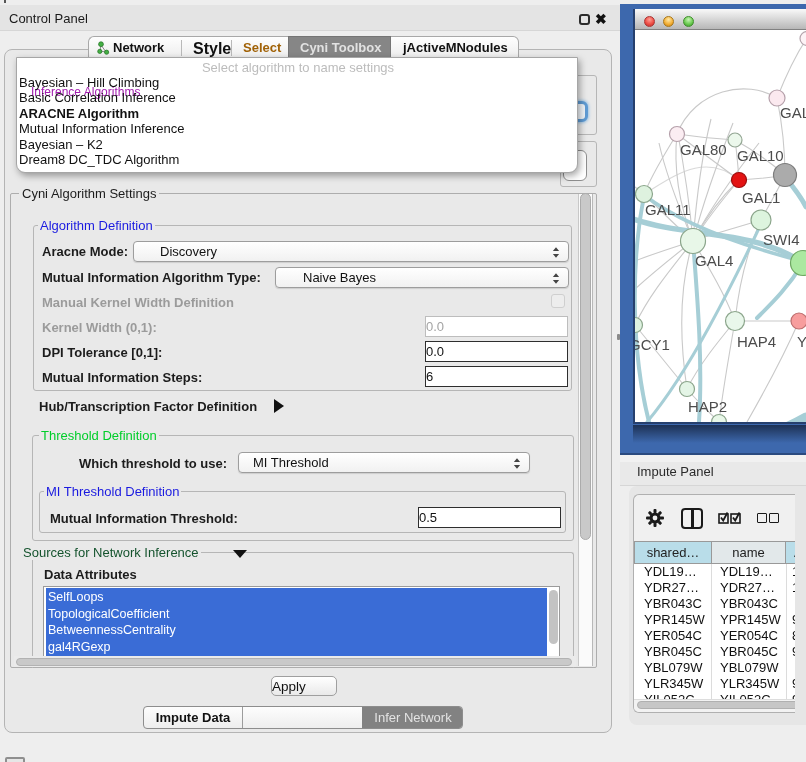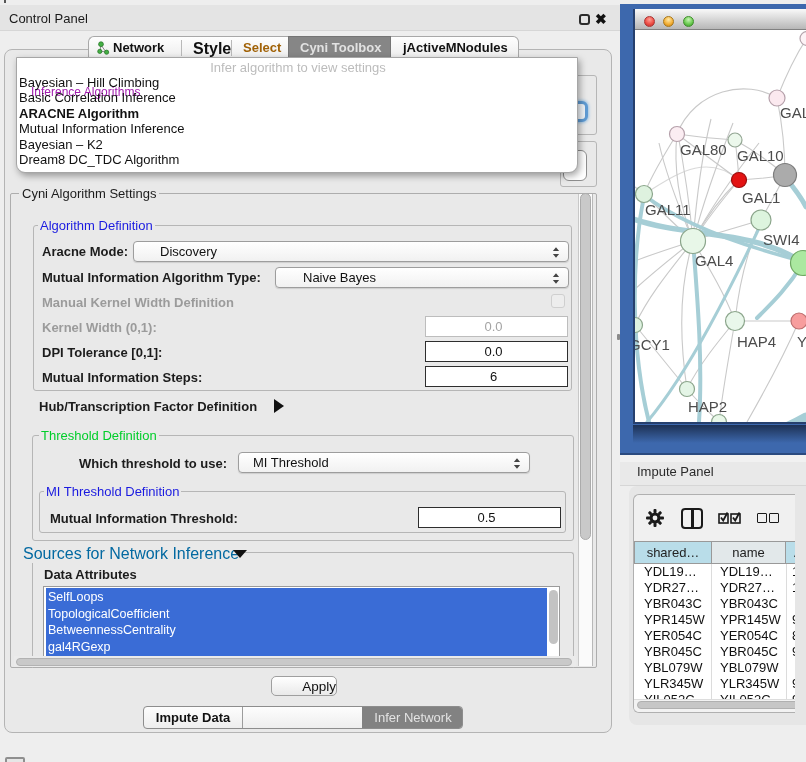--- a/index.html
+++ b/index.html
@@ -7,21 +7,21 @@
   body { font-family:"Liberation Sans", sans-serif; background:#f0f0f0; position:relative; }
   .abs { position:absolute; }
   .b { font-weight:bold; }
   .lbl { font-size:13px; font-weight:bold; color:#1c1c1c; line-height:21px; }
   .glbl { font-size:13px; font-weight:bold; color:#9b9b9b; line-height:21px; }
   .combo { position:absolute; height:21px; background:linear-gradient(#ffffff,#f1f1f1);
            border:1px solid #9d9d9d; border-radius:4px; font-size:13px; color:#111;
            line-height:19px; box-shadow:0 1px 1px rgba(0,0,0,0.12); }
   .cArr { position:absolute; right:8px; top:4px; width:8px; height:13px; }
   .field { position:absolute; height:21px; background:#fff; font-size:13px;
-           text-align:center; line-height:19px; padding-right:6px; }
+           text-align:left; line-height:19px; padding-right:6px; }
 </style>
 </head>
 <body>
 
 <div class="abs" style="left:0;top:0;width:806px;height:762px;background:#eeeeee;"></div>
 <div class="abs" style="left:4px;top:0;width:2px;height:3px;background:#555;"></div>
 <div class="abs" style="left:0;top:5px;width:620px;height:26px;background:#e4e4e4;border-bottom:1px solid #d6d6d6;"></div>
 <div class="abs" style="left:9px;top:11px;font-size:13px;color:#1a1a1a;">Control Panel</div>
 <div class="abs" style="left:579px;top:14px;width:11px;height:11px;border:2px solid #2b2b2b;border-radius:3px;"></div>
 <div class="abs" style="left:595px;top:11px;font-size:14px;font-weight:bold;color:#111;">✖</div>
@@ -113,49 +113,49 @@
       </svg>
   </div>
 
   <div class="abs" style="left:39px;top:491px;width:527px;height:42px;border:1px solid #b6b6b6;border-radius:3px;"></div>
   <div class="abs" style="left:44px;top:484px;font-size:13px;color:#1a1ae0;background:#e9e9e9;padding:0 2px;">MI Threshold Definition</div>
 
   <div class="lbl abs" style="left:50px;top:508px;">Mutual Information Threshold:</div>
   <div class="field" style="left:418px;top:507px;width:143px;border:1px solid #2e2e2e;color:#111;">0.5</div>
 
   <div class="abs" style="left:32px;top:552px;width:542px;height:116px;border:1px solid #b6b6b6;border-radius:3px 3px 0 0;border-bottom:none;"></div>
-  <div class="abs" style="left:21px;top:545px;font-size:16px;color:#0369a1;background:#e9e9e9;padding:0 2px;">Sources for Network Inference</div>
+  <div class="abs" style="left:21px;top:545px;font-size:13px;color:#14532d;background:#e9e9e9;padding:0 2px;">Sources for Network Inference</div>
   <svg class="abs" style="left:233px;top:549px;" width="14" height="10" viewBox="0 0 14 10">
       <path d="M0 1 L14 1 L7 9 Z" fill="#111"></path>
     </svg>
 
   <div class="lbl abs" style="left:44px;top:564px;">Data Attributes</div>
 
   <div class="abs" style="left:43px;top:586px;width:517px;height:70px;background:#fff;border:1px solid #9a9a9a;border-bottom:none;">
     <div class="abs" style="left:2px;top:1px;width:501px;height:68px;background:#3a6cd6;"></div>
     <div class="abs" style="left:4px;top:2px;font-size:12.5px;color:#fff;line-height:16.5px;">SelfLoops<br>TopologicalCoefficient<br>BetweennessCentrality<br>gal4RGexp</div>
     <div class="abs" style="left:505px;top:3px;width:9px;height:54px;background:#c3c3c3;border-radius:5px;"></div>
   </div>
   <div class="abs" style="left:14px;top:656px;width:562px;height:11px;background:#ebebeb;"></div>
   <div class="abs" style="left:16px;top:658px;width:556px;height:8px;background:#c9c9c9;border:1px solid #b2b2b2;border-radius:4px;"></div>
 </div>
 
 <div id="bottom">
-  <div class="abs" style="left:271px;top:676px;width:66px;height:20px;background:linear-gradient(#ffffff,#e9e9e9);border:1px solid #9f9f9f;border-radius:5px;text-align:right;font-size:13.5px;color:#111;line-height:19px;">Apply</div>
+  <div class="abs" style="left:271px;top:676px;width:66px;height:20px;background:linear-gradient(#ffffff,#e9e9e9);border:1px solid #9f9f9f;border-radius:5px;text-align:left;font-size:13.5px;color:#111;line-height:19px;">Apply</div>
 
   <div class="abs" style="left:143px;top:706px;width:320px;height:23px;border:1px solid #8d8d8d;border-radius:4px;overflow:hidden;background:linear-gradient(#fdfdfd,#eeeeee);">
     <div class="abs" style="left:0;top:0;width:98px;height:23px;text-align:center;font-size:13px;font-weight:bold;color:#111;line-height:22px;">Impute Data</div>
     <div class="abs" style="left:98px;top:0;width:1px;height:23px;background:#9c9c9c;"></div>
     <div class="abs" style="left:218px;top:0;width:102px;height:23px;background:#828282;text-align:center;font-size:13px;color:#e3e3e3;line-height:22px;">Infer Network</div>
   </div>
 </div>
 
 <div id="dropdown">
   <div class="abs" style="left:16px;top:57px;width:562px;height:116px;background:#fff;border:1px solid #a6a6a6;border-radius:0 0 9px 9px;box-shadow:2px 3px 7px rgba(0,0,0,0.35);overflow:hidden;">
-    <div class="abs" style="left:0;top:2px;width:562px;text-align:center;font-size:13px;color:#bcbcbc;">Infer algorithm to view settings</div>
+    <div class="abs" style="left:0;top:2px;width:562px;text-align:center;font-size:13px;color:#bcbcbc;">Select algorithm to name settings</div>
     <div class="abs" style="left:14px;top:27px;width:300px;font-size:12px;color:#a21caf;">Inference Algorithms</div>
     <div class="abs" style="left:2px;top:17px;font-size:13px;color:#111;line-height:15.45px;">Bayesian – Hill Climbing<br>Basic Correlation Inference<br><span class="b">ARACNE Algorithm</span><br>Mutual Information Inference<br>Bayesian – K2<br>Dream8 DC_TDC Algorithm</div>
   </div>
 </div>
 
 <div id="rightcol">
 
   <div class="abs" style="left:620px;top:4px;width:186px;height:451px;background:#3d68ad;border-bottom:2px solid #2a4a7f;"></div>
   <div class="abs" style="left:633px;top:425px;width:173px;height:20px;background:linear-gradient(180deg,#1d3154 0%,rgba(61,104,173,0) 90%);"></div>
 

